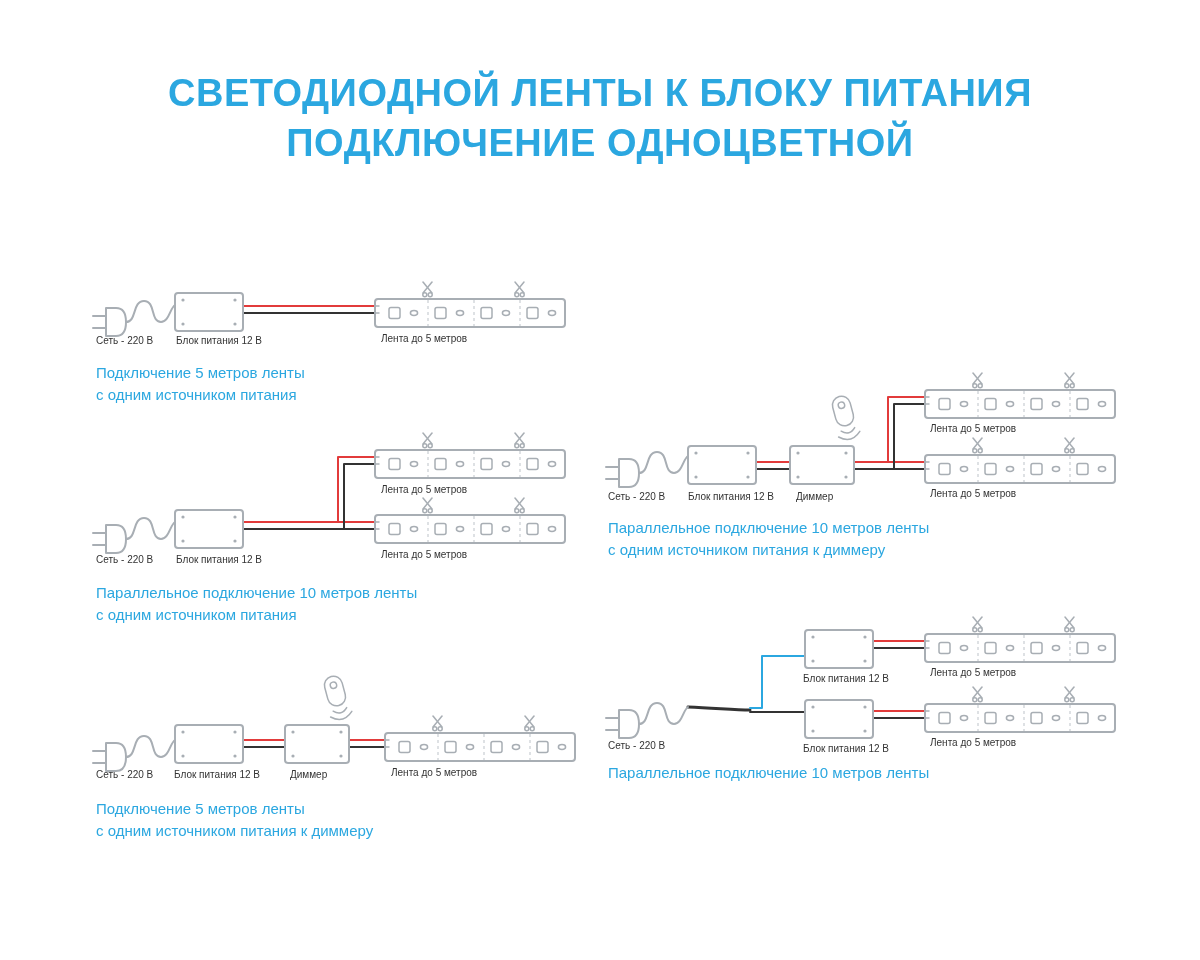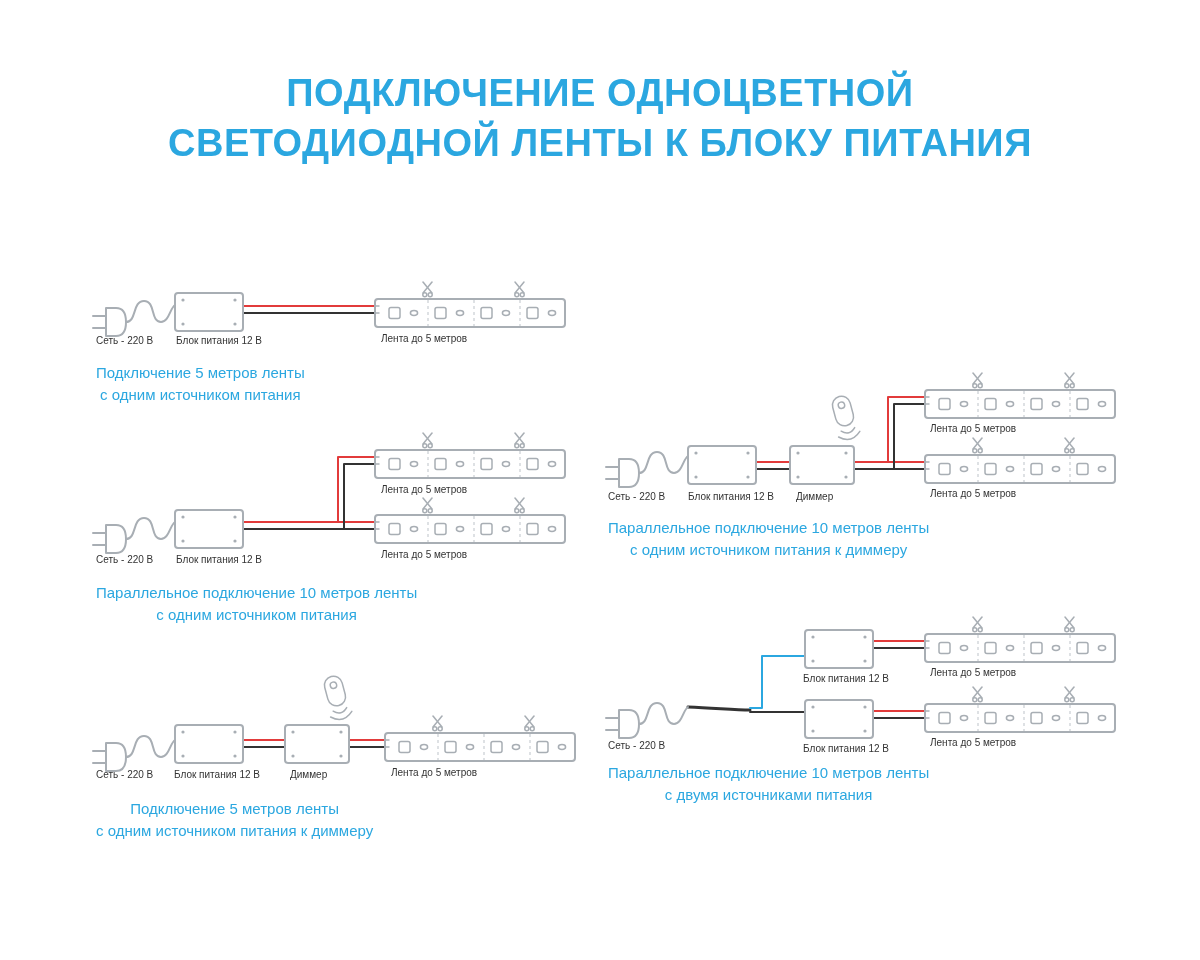--- a/index.html
+++ b/index.html
@@ -12,31 +12,31 @@
   .ln{stroke:var(--outline);stroke-width:2;fill:none;stroke-linecap:round;stroke-linejoin:round;}
   .ln2{stroke:var(--outline);stroke-width:1.5;fill:none;stroke-linecap:round;stroke-linejoin:round;}
   .fw{fill:#ffffff;}
   .dot{fill:var(--outline);stroke:none;}
   .cut{stroke:#c9ced3;stroke-width:1.2;stroke-dasharray:3,3;fill:none;}
   .wr{stroke:var(--wire-red);stroke-width:2;fill:none;stroke-linecap:round;stroke-linejoin:round;}
   .wk{stroke:var(--wire-black);stroke-width:2;fill:none;stroke-linecap:round;stroke-linejoin:round;}
   .wb{stroke:var(--wire-blue);stroke-width:2;fill:none;stroke-linecap:round;stroke-linejoin:round;}
   .cord{stroke:var(--wire-black);stroke-width:3;fill:none;stroke-linecap:round;}
   .lbl{position:absolute;font-size:10px;line-height:12px;color:var(--label-text);white-space:nowrap;}
-  .cap{position:absolute;font-size:15px;line-height:22px;color:var(--accent);white-space:nowrap;text-align:center;}
+  .cap{position:absolute;font-size:15px;line-height:22px;color:var(--accent);white-space:nowrap;}
   .cap span{display:block;}
 </style>
 </head>
 <body>
 
 <div class="canvas">
 
   <div class="title">
+    <span>СВЕТОДИОДНОЙ ЛЕНТЫ К БЛОКУ ПИТАНИЯ</span>
     <span>ПОДКЛЮЧЕНИЕ ОДНОЦВЕТНОЙ</span>
-    <span>СВЕТОДИОДНОЙ ЛЕНТЫ К БЛОКУ ПИТАНИЯ</span>
   </div>
 
   <svg class="art" width="1200" height="960" viewBox="0 0 1200 960">
     <defs>
       <g id="g-plug">
         <line x1="0" y1="21" x2="13" y2="21" class="ln"></line>
         <line x1="0" y1="33" x2="13" y2="33" class="ln"></line>
         <path d="M13 13 L23 13 Q33 13 33 27 Q33 41 23 41 L13 41 Z" class="ln fw"></path>
         <path d="M33 27 C44 27 39 6 51 6 C63 6 57 27 68 27 C76 27 77 13 82 10" class="ln"></path>
       </g>
@@ -188,16 +188,15 @@
     <span>с одним источником питания к диммеру</span>
   </div>
 
   <span class="lbl" style="left:930px;top:667px">Лента до 5 метров</span>
   <span class="lbl" style="left:803px;top:673px">Блок питания 12 В</span>
   <span class="lbl" style="left:608px;top:740px">Сеть - 220 В</span>
   <span class="lbl" style="left:930px;top:737px">Лента до 5 метров</span>
   <span class="lbl" style="left:803px;top:743px">Блок питания 12 В</span>
   <div class="cap" style="left:608px;top:762px">
     <span>Параллельное подключение 10 метров ленты</span>
-    <span>с двумя источниками питания</span>
   </div>
 
 </div>
 
 </body></html>

